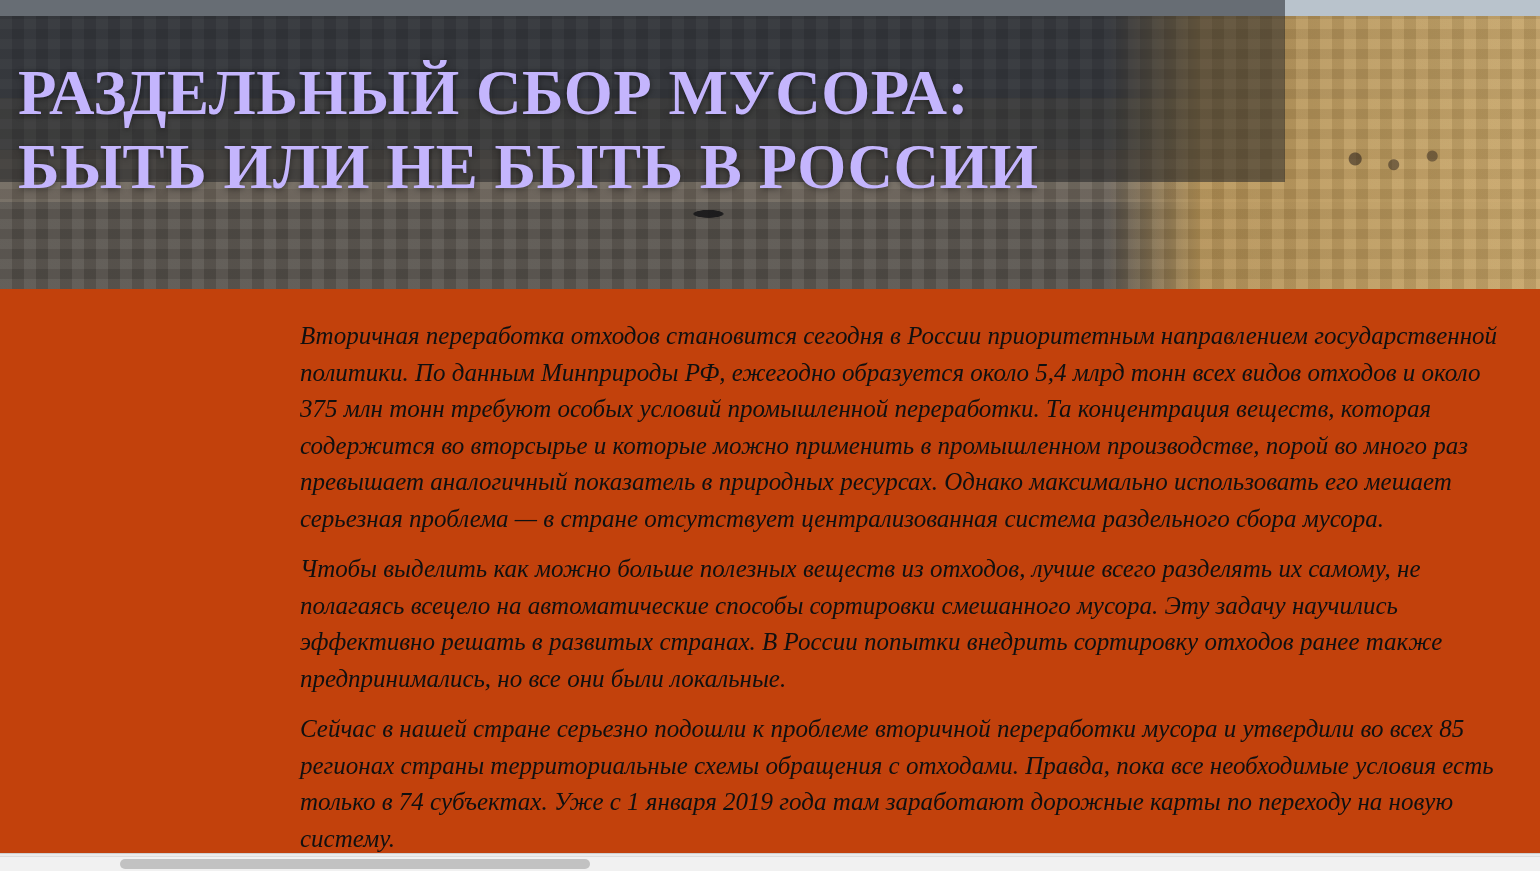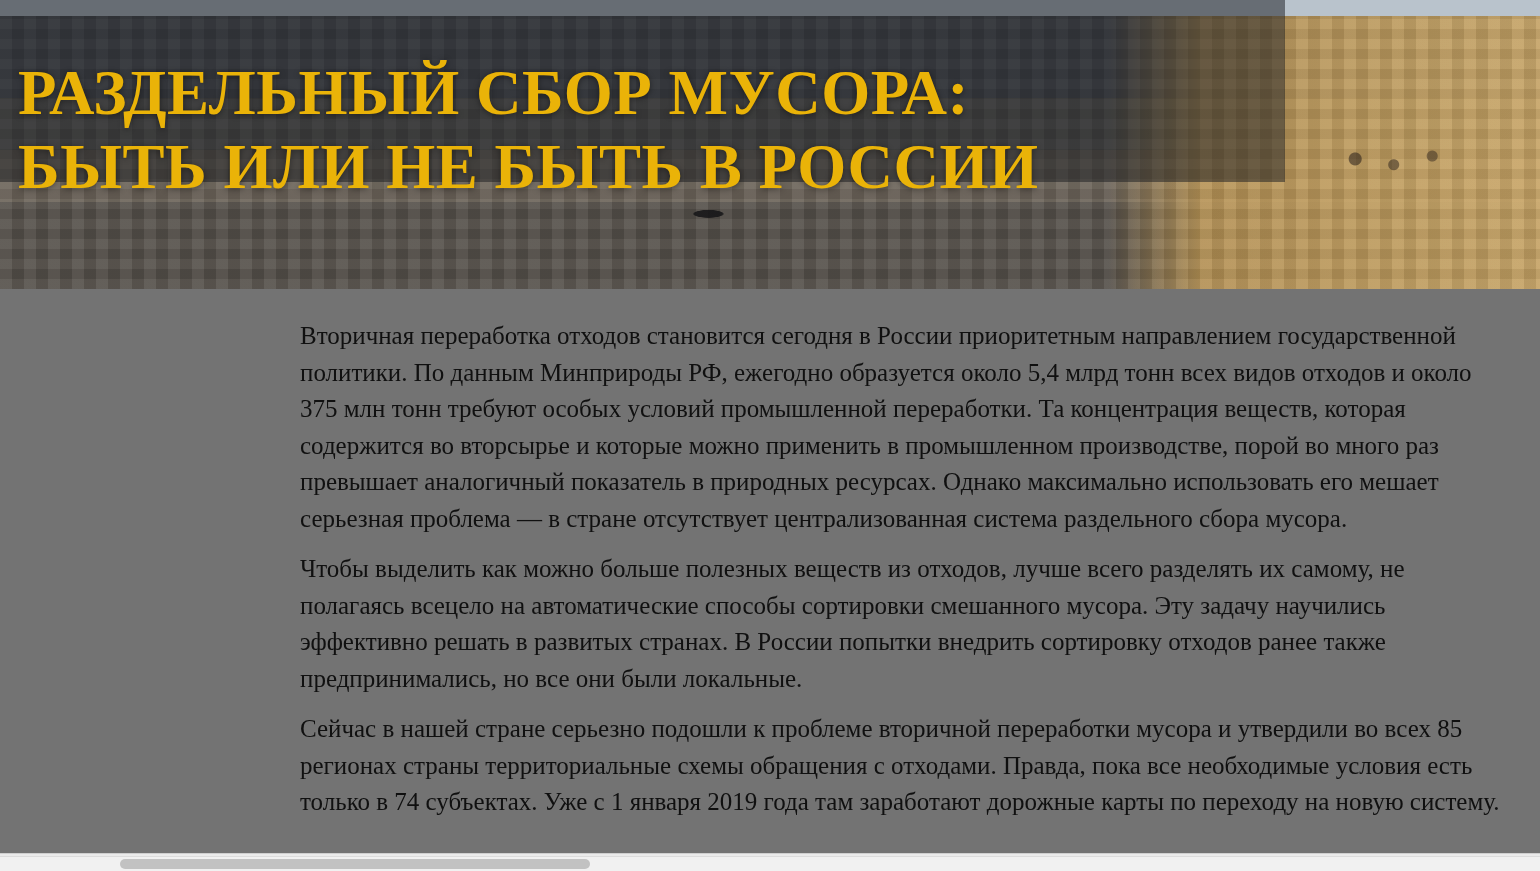--- a/index.html
+++ b/index.html
@@ -49,38 +49,39 @@
     position: absolute;
     left: 0; top: 0;
     width: 1285px; height: 182px;
     background: rgba(28,30,34,.52);
   }
   .hero-title {
     position: absolute;
     left: 18px;
     top: 14px;
     width: 1260px;
-    color: #eab308;
+    color: #c4b5fd;
     font-family: "Liberation Serif", serif;
     font-size: 63px;
     line-height: 74px;
     letter-spacing: .5px;
     text-shadow: 0 1px 6px rgba(0,0,0,.45);
     white-space: pre-line;
   }
 
   
   .article {
     position: absolute;
     left: 0;
     top: 289px;
     width: 1540px;
     height: 565px;
-    background: #737373;
+    background: #c2410c;
     overflow: hidden;
+    font-style: italic;
   }
   .article-inner {
     width: 1200px;
     margin: 0 0 0 300px;
     padding-top: 29px;
   }
   .para {
     margin: 0 0 14px 0;
     color: #101010;
     font-family: "Liberation Serif", serif;

